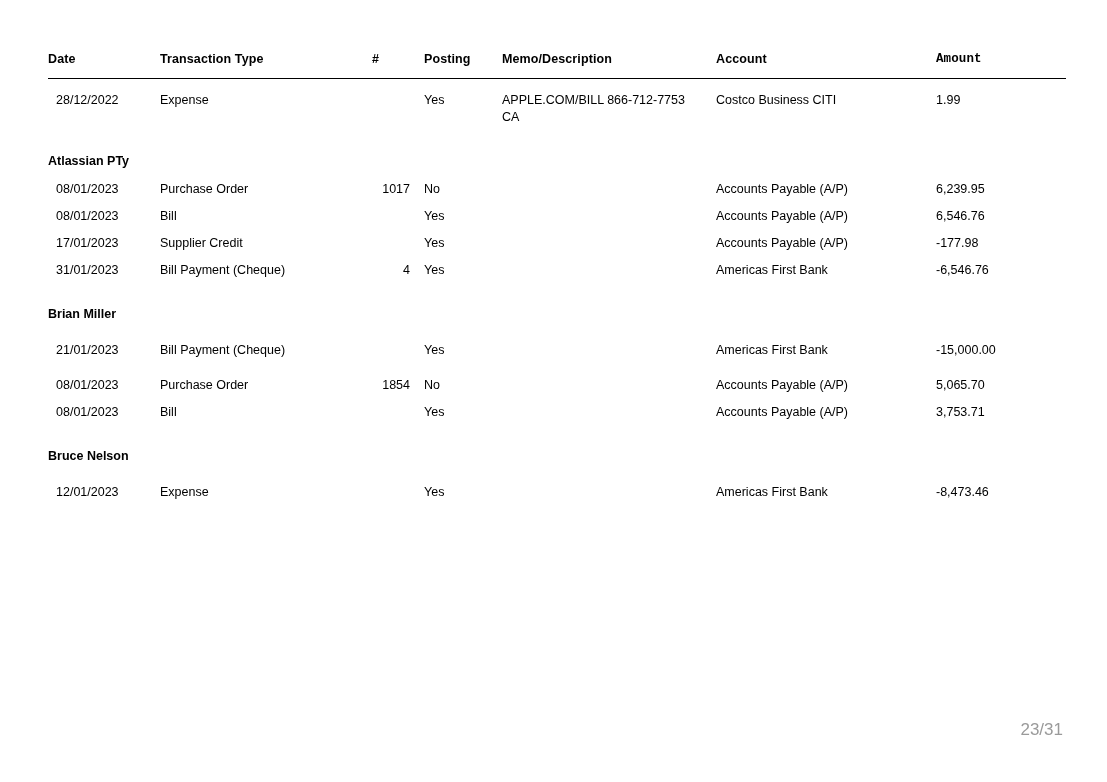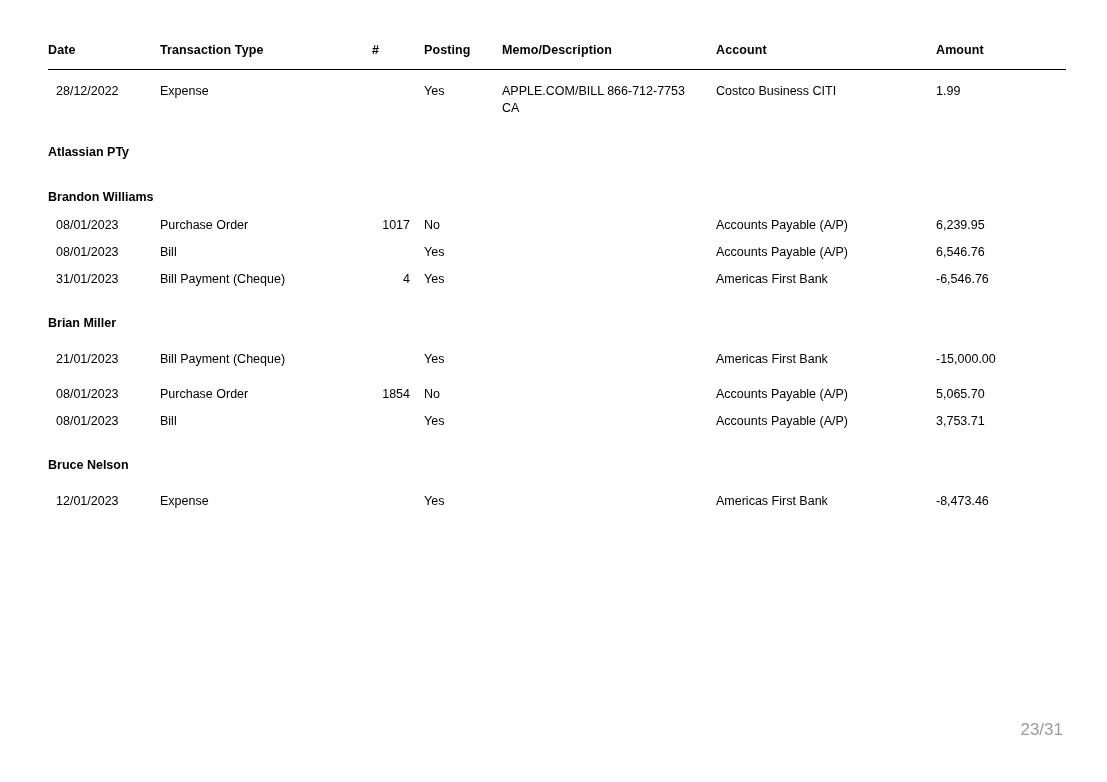--- a/index.html
+++ b/index.html
@@ -19,21 +19,21 @@
     position: absolute;
     left: 0;
     top: 0;
     width: 1107px;
     height: 782px;
     background: #ffffff;
   }
   .report {
     position: absolute;
     left: 48px;
-    top: 43px;
+    top: 52px;
     width: 1018px;
   }
   table.report-table {
     width: 100%;
     border-collapse: collapse;
     table-layout: fixed;
     font-size: 12.5px;
   }
   table.report-table th {
     font-size: 12.5px;
@@ -44,21 +44,21 @@
     letter-spacing: 0.1px;
   }
   .col-date   { width: 112px; }
   .col-type   { width: 212px; }
   .col-num    { width: 52px; }
   .col-post   { width: 78px; }
   .col-memo   { width: 214px; }
   .col-acct   { width: 220px; }
   .col-amount { width: 130px; }
 
-  th.right, td.right { text-align: right; }
+  th.right, td.right { text-align: right; font-family: Liberation Mono, monospace; }
 
   thead tr.head-row th {
     border-bottom: 1px solid #000000;
   }
 
   tbody td {
     padding: 5px 0 5px 0;
     vertical-align: top;
     font-size: 12.5px;
     line-height: 17px;
@@ -139,42 +139,48 @@
             <span class="memo-line">CA</span>
           </td>
           <td>Costco Business CITI</td>
           <td class="amount-cell">1.99</td>
         </tr>
 
         <tr class="group-row">
           <td colspan="7">Atlassian PTy</td>
         </tr>
 
-        <tr class="group-row">
-          <td colspan="7">Brandon Williams</td>
-        </tr>
         <tr>
           <td class="date-cell">08/01/2023</td>
           <td>Purchase Order</td>
           <td class="num-cell">1017</td>
           <td>No</td>
           <td></td>
           <td>Accounts Payable (A/P)</td>
           <td class="amount-cell">6,239.95</td>
         </tr>
         <tr>
           <td class="date-cell">08/01/2023</td>
           <td>Bill</td>
           <td class="num-cell"></td>
           <td>Yes</td>
           <td></td>
           <td>Accounts Payable (A/P)</td>
           <td class="amount-cell">6,546.76</td>
         </tr>
         <tr>
+          <td class="date-cell">17/01/2023</td>
+          <td>Supplier Credit</td>
+          <td class="num-cell"></td>
+          <td>Yes</td>
+          <td></td>
+          <td>Accounts Payable (A/P)</td>
+          <td class="amount-cell">-177.98</td>
+        </tr>
+        <tr>
           <td class="date-cell">31/01/2023</td>
           <td>Bill Payment (Cheque)</td>
           <td class="num-cell">4</td>
           <td>Yes</td>
           <td></td>
           <td>Americas First Bank</td>
           <td class="amount-cell">-6,546.76</td>
         </tr>
 
         <tr class="group-row">

